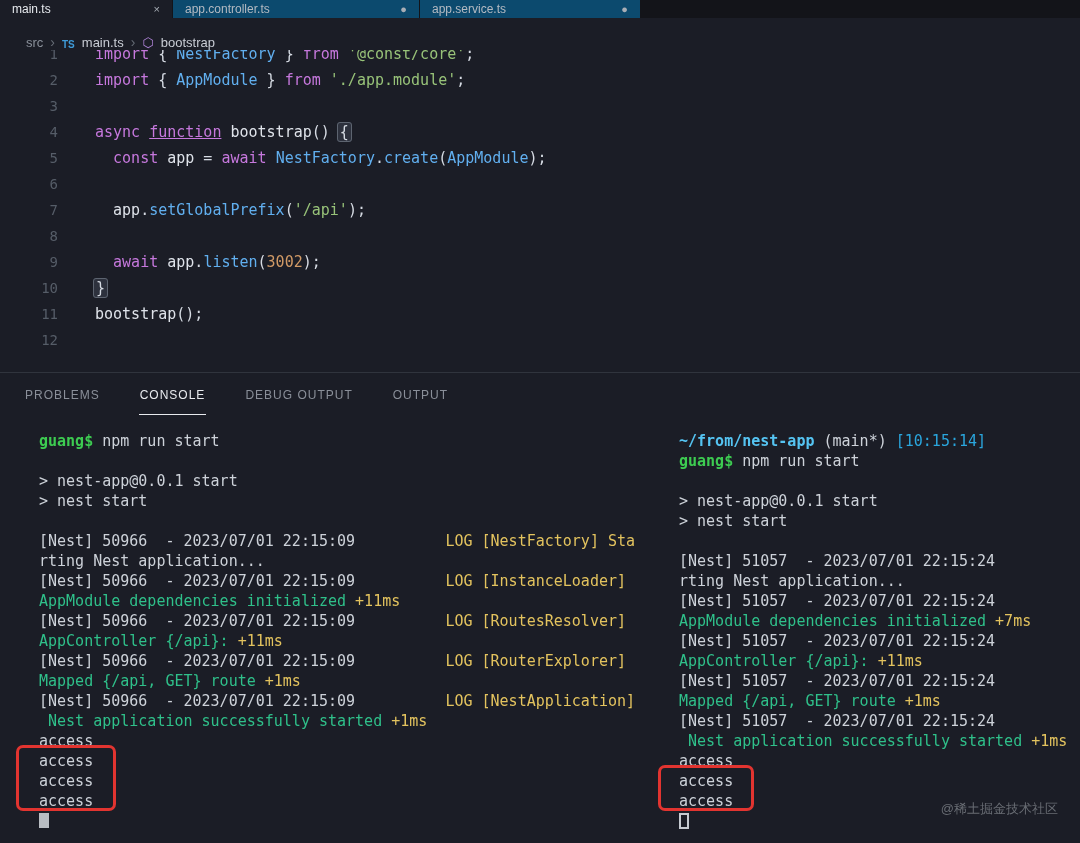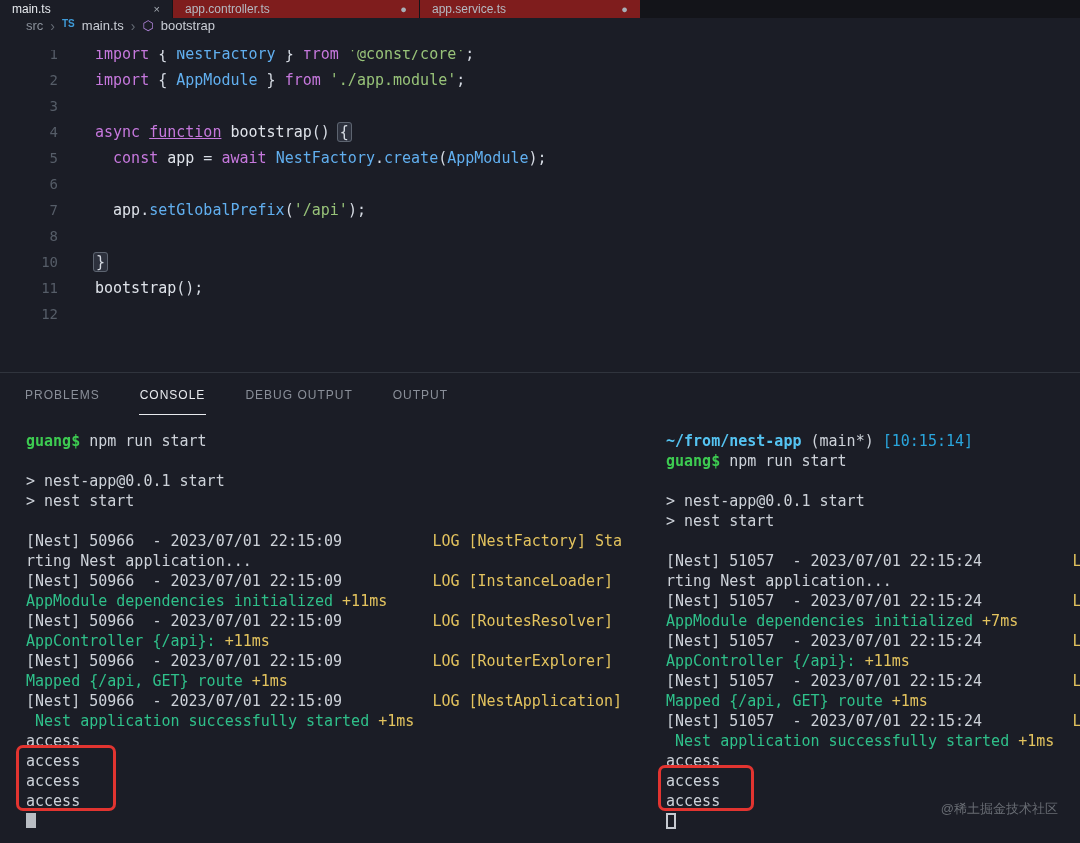--- a/index.html
+++ b/index.html
@@ -3,29 +3,29 @@
 <meta charset="utf-8">
 <style>
   *{margin:0;padding:0;box-sizing:border-box}
   html,body{width:1080px;height:843px;overflow:hidden}
   body{position:relative;background:#1b1d26;font-family:"DejaVu Sans Mono",monospace}
 
   
   .tabbar{height:18px;background:#131419;display:flex;overflow:hidden}
   .tab{height:18px;display:flex;align-items:center;justify-content:space-between;
        padding:0 12px;font:12px "Liberation Sans",sans-serif;color:#b4bac2;
-       background:#7f1d1d;margin-right:1px;overflow:hidden}
+       background:#0c4a6e;margin-right:1px;overflow:hidden}
   .tab.active{background:#1b1d26;color:#e7eaee}
   .tab:nth-child(1){width:172px}
   .tab:nth-child(2){width:246px}
   .tab:nth-child(3){width:220px}
   .tab-mark{color:#a8aeb6;font-size:11px;margin-left:10px}
 
   
-  .breadcrumb{height:32px;background:#1b1d26;display:flex;align-items:flex-start;
+  .breadcrumb{height:32px;background:#1b1d26;display:flex;align-items:flex-end;
               padding-left:26px;gap:7px;font:13px "Liberation Sans",sans-serif;color:#8a909a}
   .bc-sep{color:#666c76;font-size:14px}
   .bc-ts{color:#3f9bd8;font-weight:bold;font-size:10px}
   .bc-sym{color:#b084d9;font-size:13px}
   .bc-item.bright{color:#c9cdd5}
 
   
   .editor{height:322px;background:#1b1d26;overflow:hidden;font:15px "DejaVu Sans Mono",monospace}
   .editor .cl:first-child{margin-top:-9px}
   .cl{height:26px;line-height:26px;white-space:pre}
@@ -43,21 +43,21 @@
   .c-brc{color:#d6dbe3;border:1px solid #5d6470;background:rgba(100,110,130,.25);
          border-radius:3px;padding:0 2px;margin:0 -2px}
 
   
   .panel{height:471px;background:#1b1d26;border-top:1px solid #30343d}
   .ptabs{height:44px;display:flex;align-items:center;gap:38px;padding-left:24px;
          font-family:"Liberation Sans",sans-serif;font-size:12px;letter-spacing:1px;color:#8a8f99}
   .ptab{padding:12px 1px}
   .ptab.active{color:#e8eaee;border-bottom:1.5px solid #e8eaee}
 
-  .terms{display:flex;padding:14px 0 0 26px;font:15px "DejaVu Sans Mono",monospace}
+  .terms{display:flex;padding:14px 0 0 39px;font:15px "DejaVu Sans Mono",monospace}
   .pane{flex:none}
   .pane-l{width:615px}
   .pane-r{width:500px;margin-left:25px}
   .tl{height:20px;line-height:20px;white-space:pre}
   .t-prompt{color:#3dcb51;font-weight:bold}
   .t-fg{color:#cdd2d9}
   .t-yel{color:#e3c35e}
   .t-msg{color:#2fc08a}
   .t-path{color:#55c4f2;font-weight:bold}
   .t-time{color:#2aa6dd}
@@ -102,20 +102,21 @@
 
 <div class="editor">
     <div class="cl"><span class="ln">1</span><span class="code"><span class="c-kw">import </span><span class="c-fg">{ </span><span class="c-cls">NestFactory</span><span class="c-fg"> } </span><span class="c-kw">from </span><span class="c-str">'@const/core'</span><span class="c-fg">;</span></span></div>
     <div class="cl"><span class="ln">2</span><span class="code"><span class="c-kw">import </span><span class="c-fg">{ </span><span class="c-cls">AppModule</span><span class="c-fg"> } </span><span class="c-kw">from </span><span class="c-str">'./app.module'</span><span class="c-fg">;</span></span></div>
     <div class="cl"><span class="ln">3</span><span class="code"></span></div>
     <div class="cl"><span class="ln">4</span><span class="code"><span class="c-kw">async </span><span class="c-kwu">function</span><span class="c-fg"> </span><span class="c-fn">bootstrap</span><span class="c-fg">() </span><span class="c-brc">{</span></span></div>
     <div class="cl"><span class="ln">5</span><span class="code"><span class="c-fg">  </span><span class="c-kw">const </span><span class="c-var">app</span><span class="c-fg"> = </span><span class="c-kw">await </span><span class="c-cls">NestFactory</span><span class="c-fg">.</span><span class="c-mth">create</span><span class="c-fg">(</span><span class="c-cls">AppModule</span><span class="c-fg">);</span></span></div>
     <div class="cl"><span class="ln">6</span><span class="code"></span></div>
     <div class="cl"><span class="ln">7</span><span class="code"><span class="c-fg">  </span><span class="c-var">app</span><span class="c-fg">.</span><span class="c-mth">setGlobalPrefix</span><span class="c-fg">(</span><span class="c-str">'/api'</span><span class="c-fg">);</span></span></div>
     <div class="cl"><span class="ln">8</span><span class="code"></span></div>
+    <div class="cl"><span class="ln">9</span><span class="code"><span class="c-fg">  </span><span class="c-kw">await </span><span class="c-var">app</span><span class="c-fg">.</span><span class="c-mth">listen</span><span class="c-fg">(</span><span class="c-num">3002</span><span class="c-fg">);</span></span></div>
     <div class="cl"><span class="ln">10</span><span class="code"><span class="c-brc">}</span></span></div>
     <div class="cl"><span class="ln">11</span><span class="code"><span class="c-fn">bootstrap</span><span class="c-fg">();</span></span></div>
     <div class="cl"><span class="ln">12</span><span class="code"></span></div>
   </div>
 
 <div class="panel">
   <div class="ptabs">
       <span class="ptab">PROBLEMS</span>
       <span class="ptab active">CONSOLE</span>
       <span class="ptab">DEBUG OUTPUT</span>

